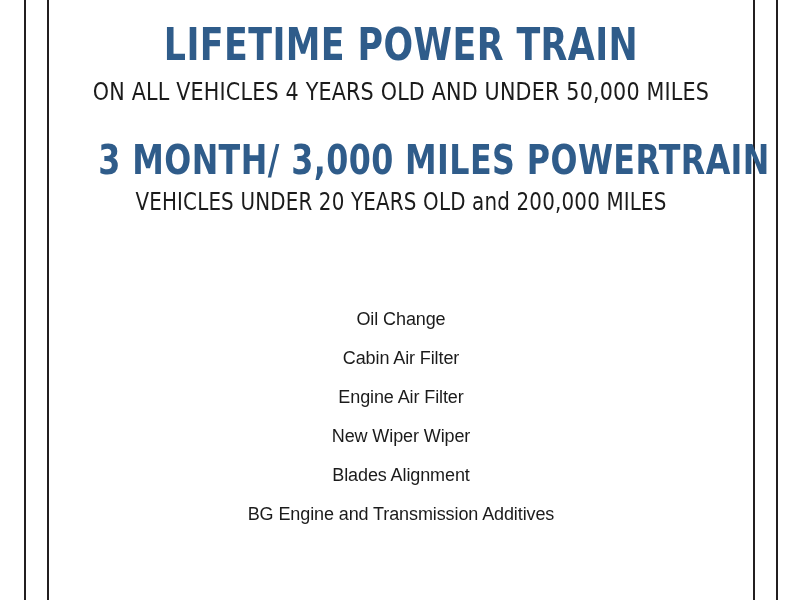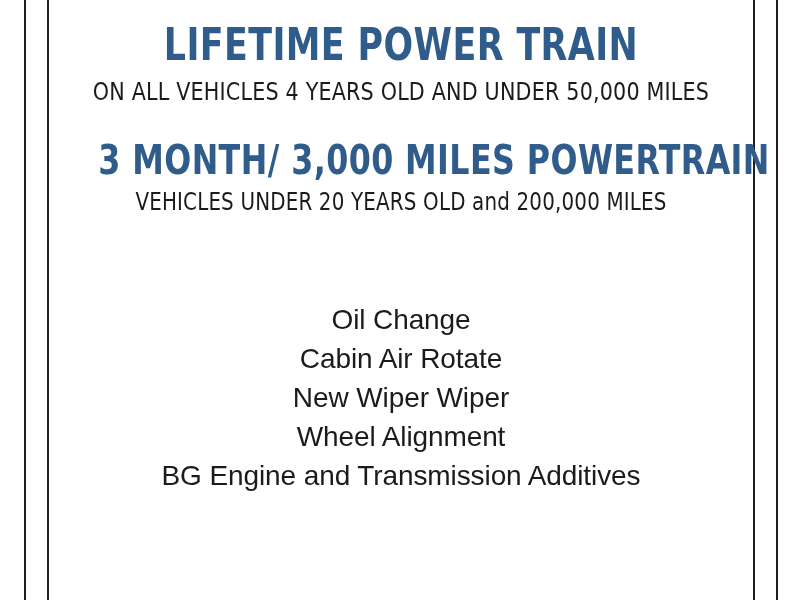--- a/index.html
+++ b/index.html
@@ -113,21 +113,21 @@
     white-space: nowrap;
   }
   .service-list {
     list-style: none;
     margin: 0;
     padding: 0;
   }
   .service-item {
     color: #1b1b1b;
     font-weight: 400;
-    font-size: 28px;
+    font-size: 18px;
     line-height: 39px;
     white-space: nowrap;
     letter-spacing: -0.1px;
   }
 </style>
 </head>
 <body>
 
 <div id="flyer">
 
@@ -144,22 +144,23 @@
 
     <div class="headline headline-2">3 MONTH/ 3,000 MILES POWERTRAIN</div>
 
     <div class="subtitle subtitle-2">VEHICLES UNDER 20 YEARS OLD and 200,000 MILES</div>
 
     <div class="services">
 
 
       <ul class="service-list">
         <li class="service-item">Oil Change</li>
-        <li class="service-item">Cabin Air Rotate</li>
+        <li class="service-item">Cabin Air Filter</li>
+        <li class="service-item">Engine Air Filter</li>
         <li class="service-item">New Wiper Wiper</li>
-        <li class="service-item">Wheel Alignment</li>
+        <li class="service-item">Blades Alignment</li>
         <li class="service-item">BG Engine and Transmission Additives</li>
       </ul>
 
     </div>
 
   </div>
 </div>
 
 </body></html>

